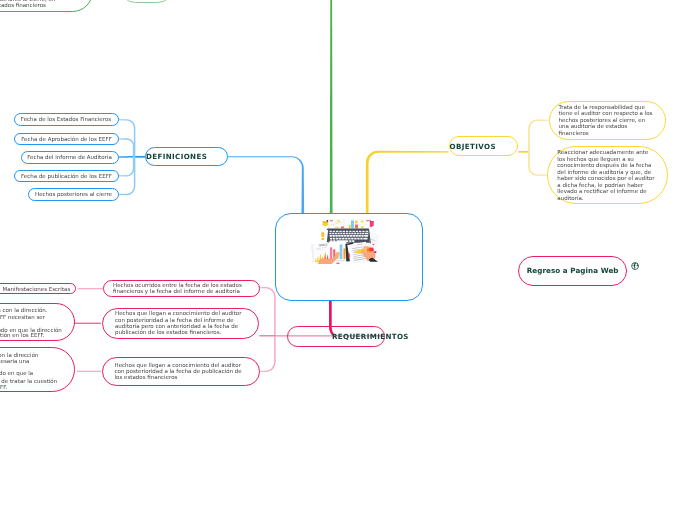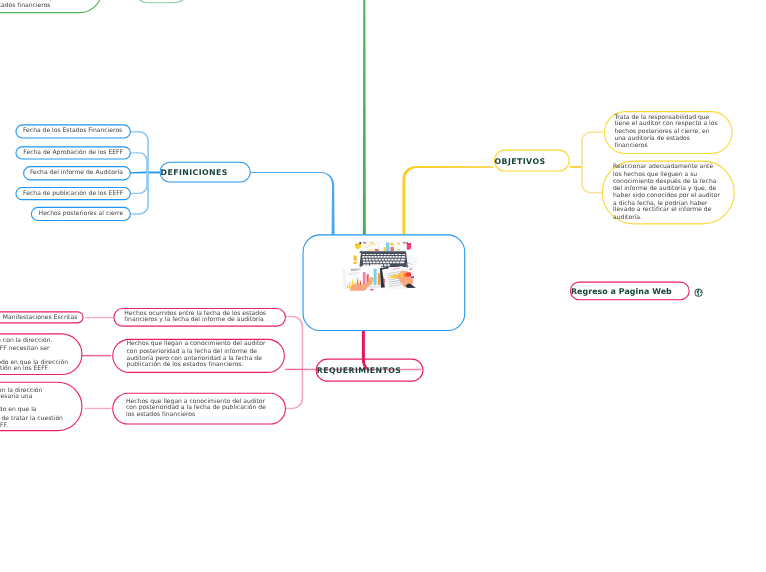--- a/index.html
+++ b/index.html
@@ -20,36 +20,36 @@
   
   .leaf{border-width:1.3px;border-radius:99px;background:#fff;}
   .leaf .txt{color:#3f3f3f;font-size:5.5px;line-height:6.45px;}
   .leaf .pc{text-align:center;}
   .leaf.cut{overflow:hidden;}
   .ln{position:absolute;white-space:nowrap;color:#3f3f3f;font-size:5.5px;line-height:6.75px;}
 
   
   .c-blue{border-color:#2196f3;}
   .c-yellow{border-color:#fdd835;}
-  .c-pink{border-color:#e91e63;}
+  .c-pink{border-color:#e91e63;padding-left:44px;}
   .c-green{border-color:#4caf50;}
   .c-green-l{border-color:#8fc99a;}
 
   
   #center{position:absolute;left:275px;top:213px;width:148px;height:88px;
           border:1.6px solid #2196f3;border-radius:16px;background:#fff;
           box-sizing:border-box;overflow:hidden;}
   #center .ttl{position:absolute;left:13.5px;top:48px;width:130px;color:#1b3a63;
                font-weight:bold;font-size:9.4px;line-height:11.5px;letter-spacing:.07px;}
   #center .pic{position:absolute;left:35.6px;top:2.76px;width:68.6px;height:47px;overflow:visible;}
 
   
-  #webbtn{position:absolute;left:518px;top:255.6px;width:109.3px;height:17px;
+  #webbtn{position:absolute;left:518px;top:255.6px;width:109.3px;height:30px;
           border:1.5px solid #e91e63;border-radius:99px;background:#fff;
-          box-sizing:border-box;display:flex;align-items:center;justify-content:flex-start;}
+          box-sizing:border-box;display:flex;align-items:center;justify-content:center;}
   #webbtn .txt{color:#14443a;font-weight:bold;font-size:7.2px;letter-spacing:.05px;}
   #globe{position:absolute;left:630.7px;top:262.2px;width:8.2px;height:8.2px;}
 </style>
 </head>
 <body>
 
 <div id="stage">
   <svg id="links" width="696" height="520" viewBox="0 0 696 520">
     <g>
       <path fill="#4da6ef" d="M228.0,156.25 L291.80,156.25 A11.95,11.95 0 0 1 303.75,167.80 L304.15,214.00 L301.45,214.00 L301.85,167.80 A10.05,10.05 0 0 0 291.80,157.35 L228.0,157.35 Z"></path>

